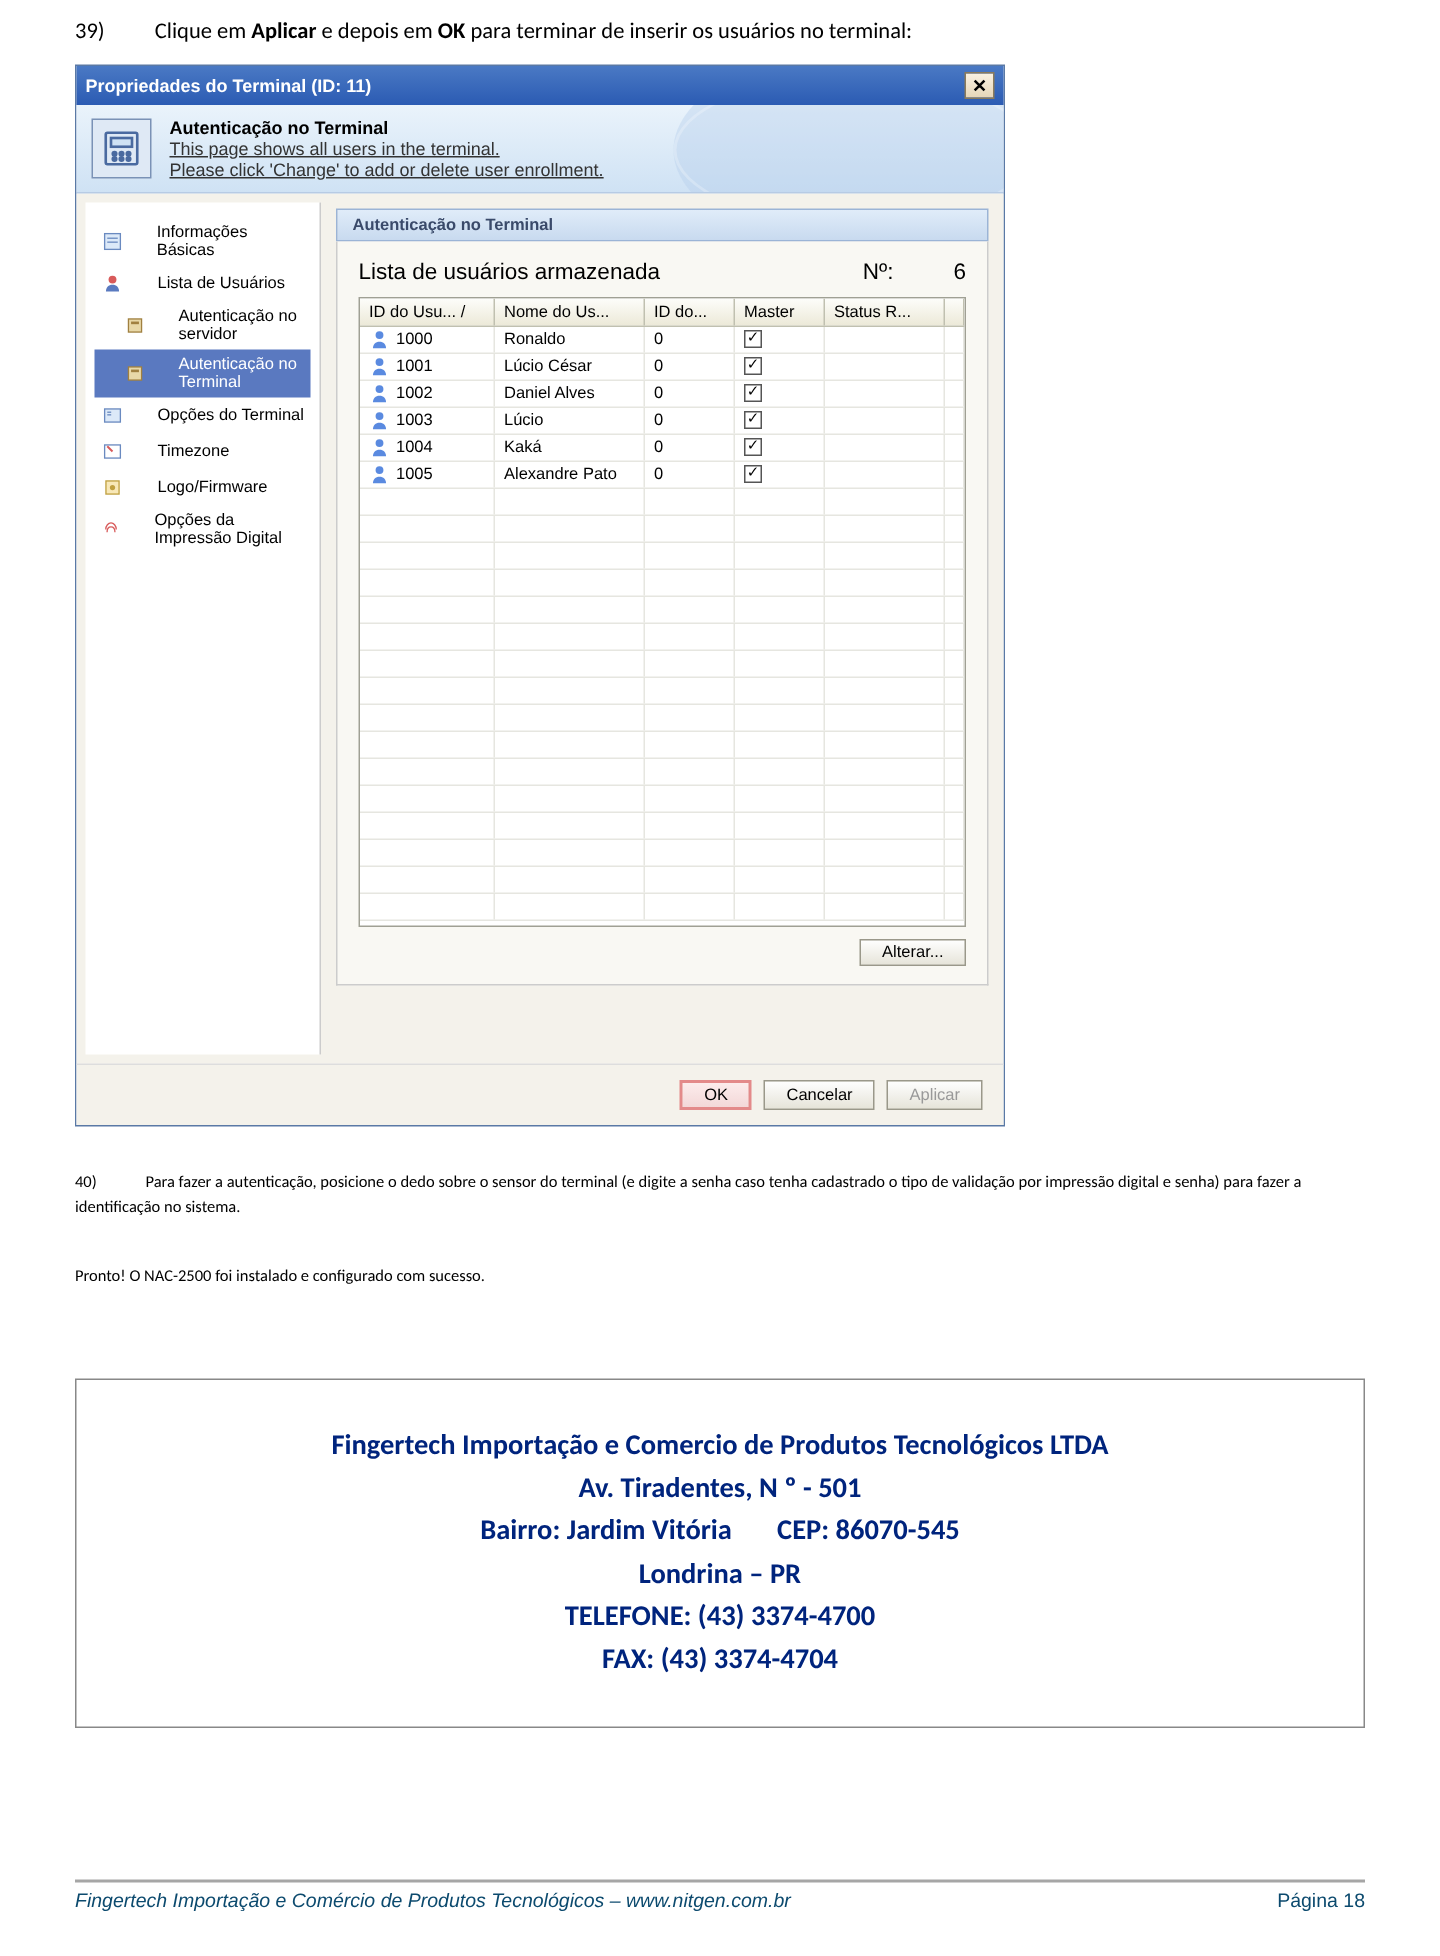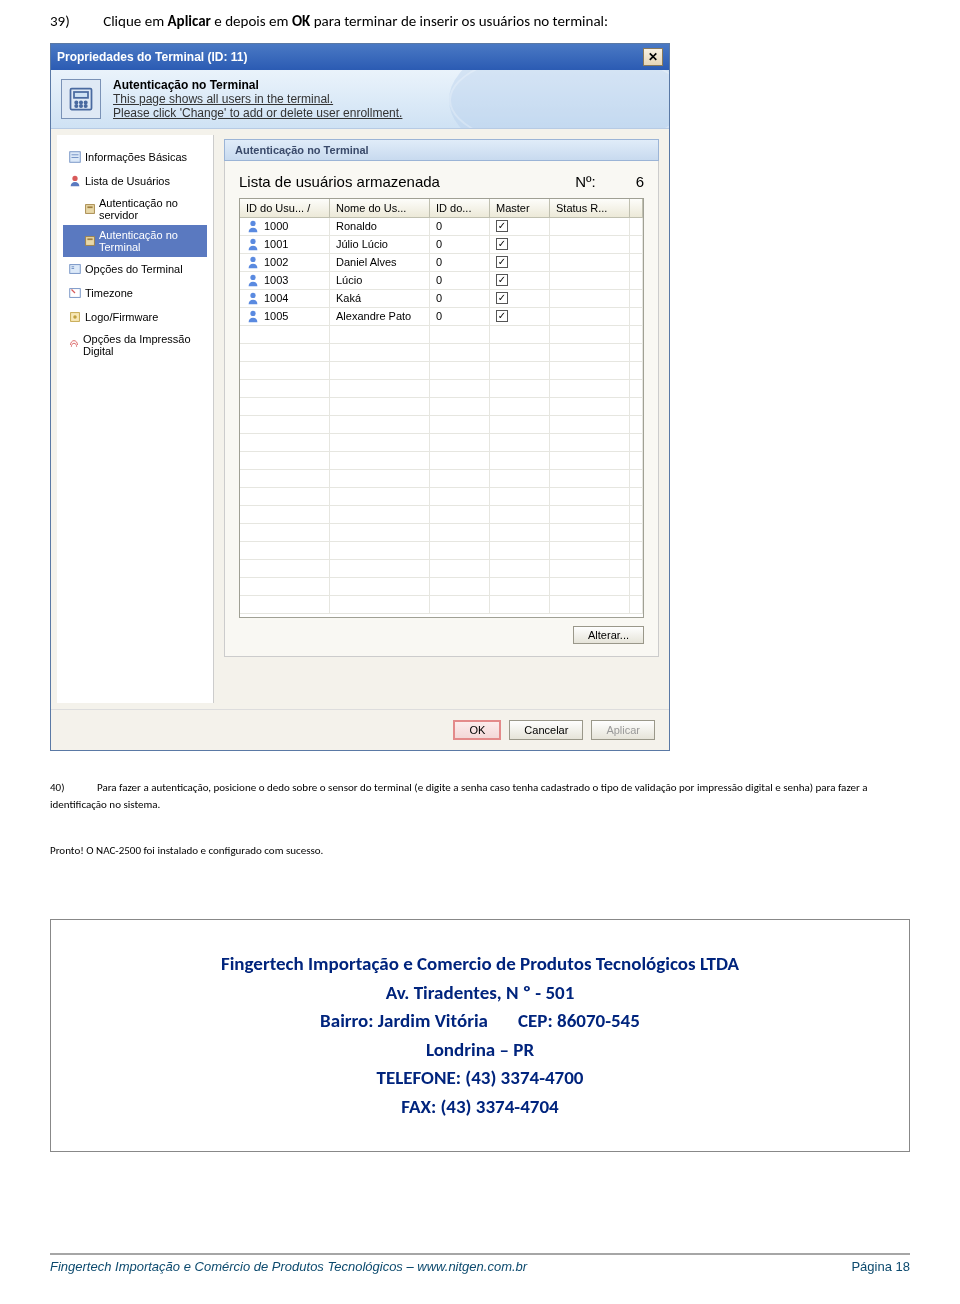--- a/index.html
+++ b/index.html
@@ -94,21 +94,21 @@
   .sidebar {
     width: 210px;
     padding: 10px 6px;
     background: #fff;
     border-right: 1px solid #ccc;
     margin: 6px 0 6px 6px;
   }
   .side-item {
     display: flex;
     align-items: center;
-    gap: 2px;
+    gap: 22px;
     padding: 4px 4px;
     font-size: 11px;
     cursor: pointer;
   }
   .side-item.indent { padding-left: 20px; }
   .side-item.selected {
     background: #5a79c0;
     color: #fff;
   }
   .side-icon {
@@ -403,21 +403,21 @@
                   <div class="gc"></div>
                   <div class="gc"></div>
                 </div>
                 <div class="grid-row">
                   <div class="gc"><span class="user-icon">
                       <svg width="14" height="14" viewBox="0 0 16 16">
                         <circle cx="8" cy="5" r="3" fill="#5a8ae0"></circle>
                         <path d="M3 15c0-3 2-5 5-5s5 2 5 5z" fill="#5a8ae0"></path>
                       </svg>
                     </span>1001</div>
-                  <div class="gc">Júlio Lúcio</div>
+                  <div class="gc">Lúcio César</div>
                   <div class="gc">0</div>
                   <div class="gc">
                     <span class="chk">✓</span>
                   </div>
                   <div class="gc"></div>
                   <div class="gc"></div>
                 </div>
                 <div class="grid-row">
                   <div class="gc"><span class="user-icon">
                       <svg width="14" height="14" viewBox="0 0 16 16">

